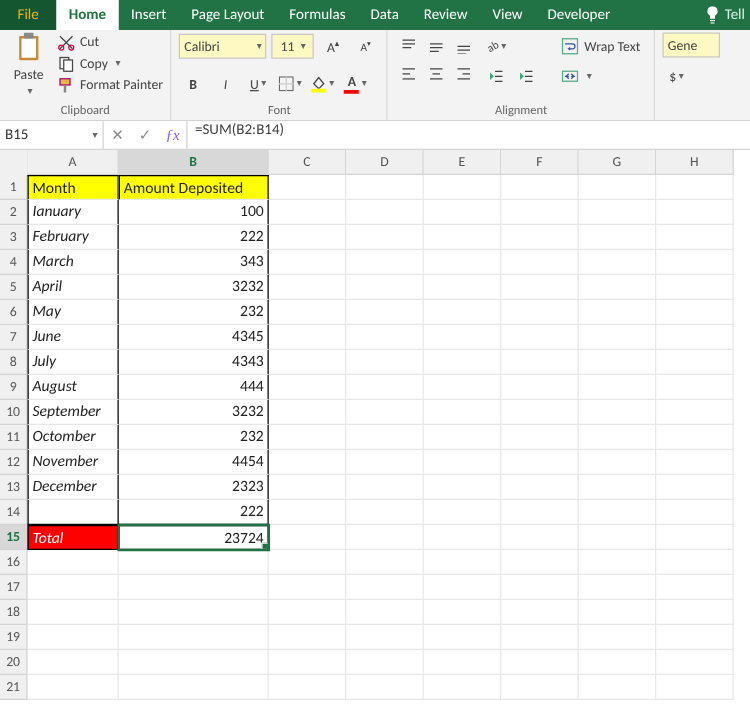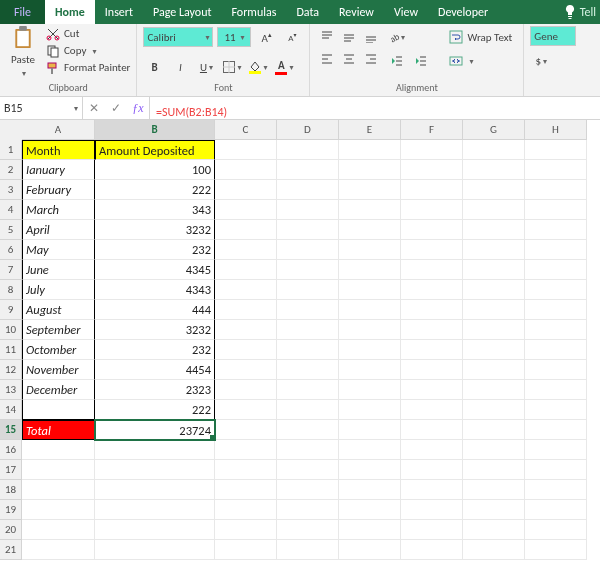--- a/index.html
+++ b/index.html
@@ -24,21 +24,21 @@
   }
   .tab {
     padding: 0 10px;
     display: flex;
     align-items: center;
     font-size: 12px;
     cursor: pointer;
   }
   .tab.file {
     background: #13562f;
-    color: #c4b5fd;
+    color: #eab308;
     padding: 0 14px;
     text-align: center;
   }
   .tab.active {
     background: #ffffff;
     color: #217346;
     font-weight: 600;
   }
   .tab.tell {
     margin-left: auto;
@@ -85,21 +85,21 @@
     gap:2px;
   }
   .clip-stack { display:flex; flex-direction:column; gap:2px; }
   .clip-item { display:flex; align-items:center; gap:4px; cursor:pointer; height:15px;}
   .mini-icon { width:14px; height:14px; display:flex; align-items:center; justify-content:center;}
   .drop-caret { font-size:8px; color:#666; margin-left:2px;}
 
   .font-row1 { display:flex; align-items:center; gap:4px; margin-bottom:4px;}
   .font-row2 { display:flex; align-items:center; gap:4px;}
   .combobox {
-    background:#5eead4;
+    background:#fef9c3;
     border:1px solid #c8c8c8;
     height:18px;
     display:flex;
     align-items:center;
     padding:0 3px;
     font-size:11px;
     cursor:pointer;
     gap:3px;
   }
   .font-name{ width:62px;}
@@ -164,24 +164,24 @@
   .fb-icon{
     width:22px;
     display:flex; align-items:center; justify-content:center;
     color:#888;
     cursor:pointer;
   }
   .fb-icon.fx{ font-style:italic; color:#8b5cf6; font-family:"Times New Roman",serif;}
   .formula-input{
     flex:1;
     display:flex;
-    align-items:flex-end;
+    align-items:flex-start;
     padding:0 6px;
     font-size:12px;
-    color:#ef4444;
+    color:#404040;
   }
 
   
   .sheet{
     position:relative;
     background:#fff;
   }
   .corner{
     width:22px;height:20px;
     background:#f0f0f0;

